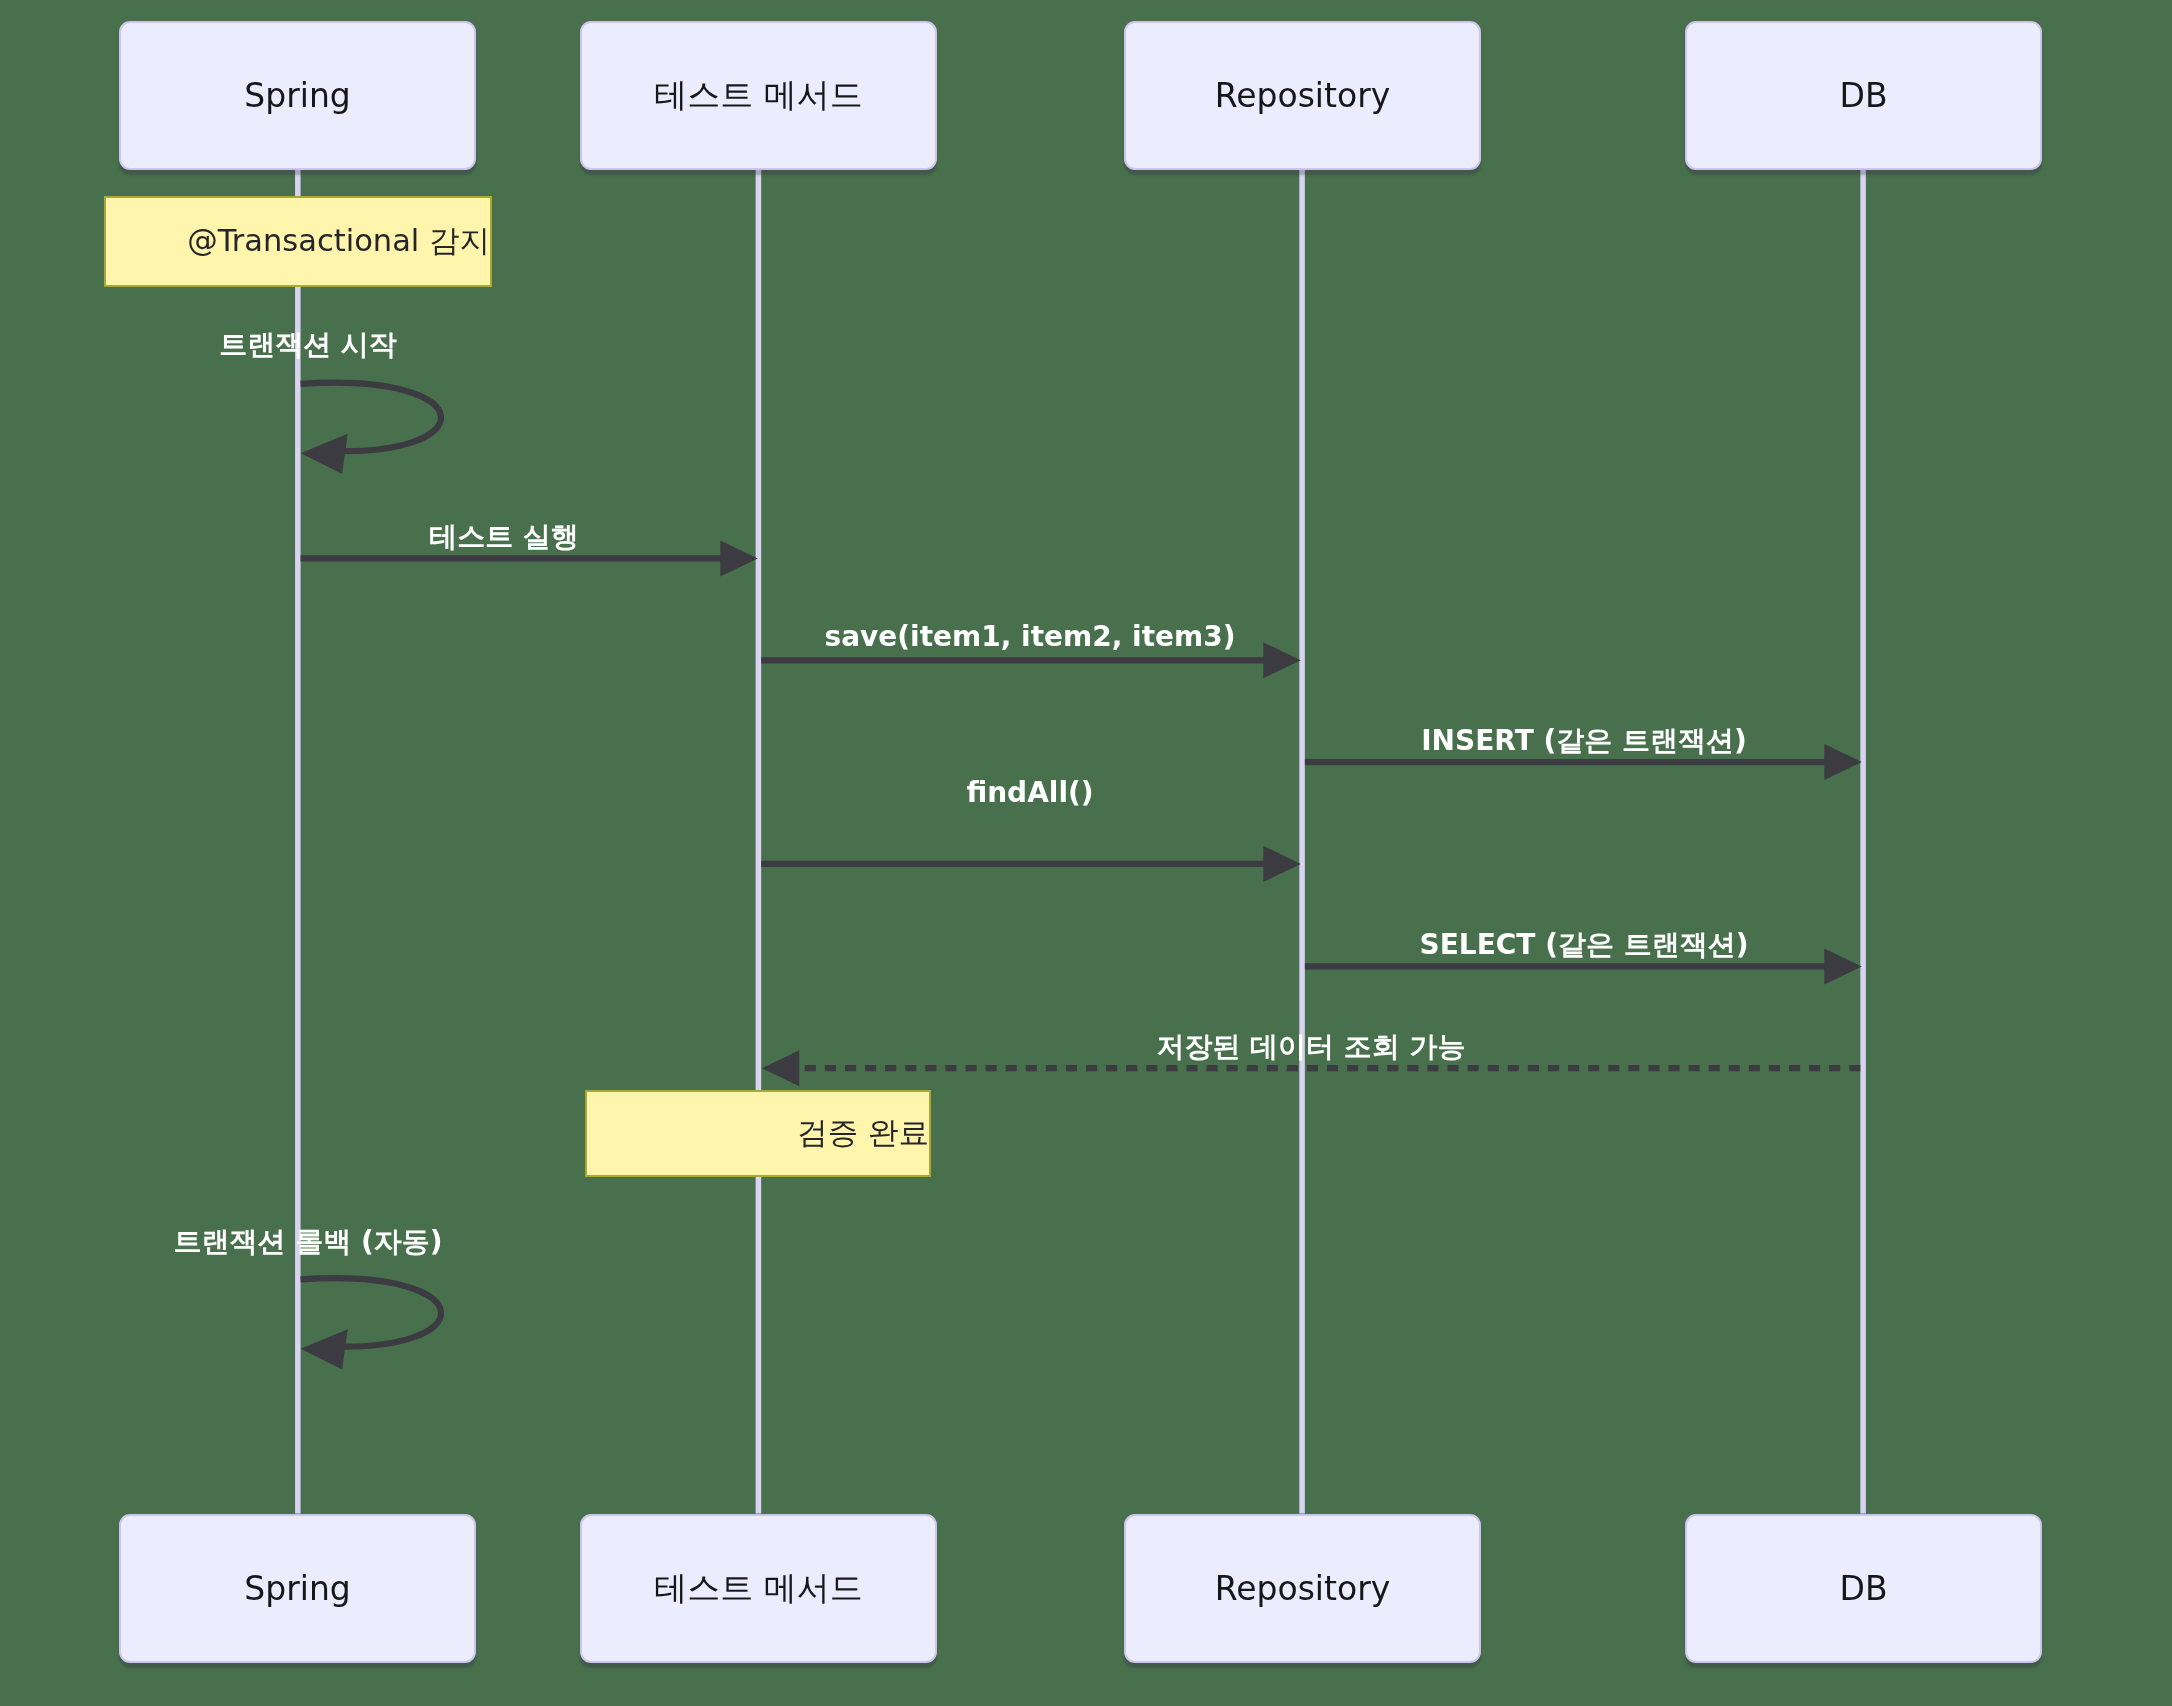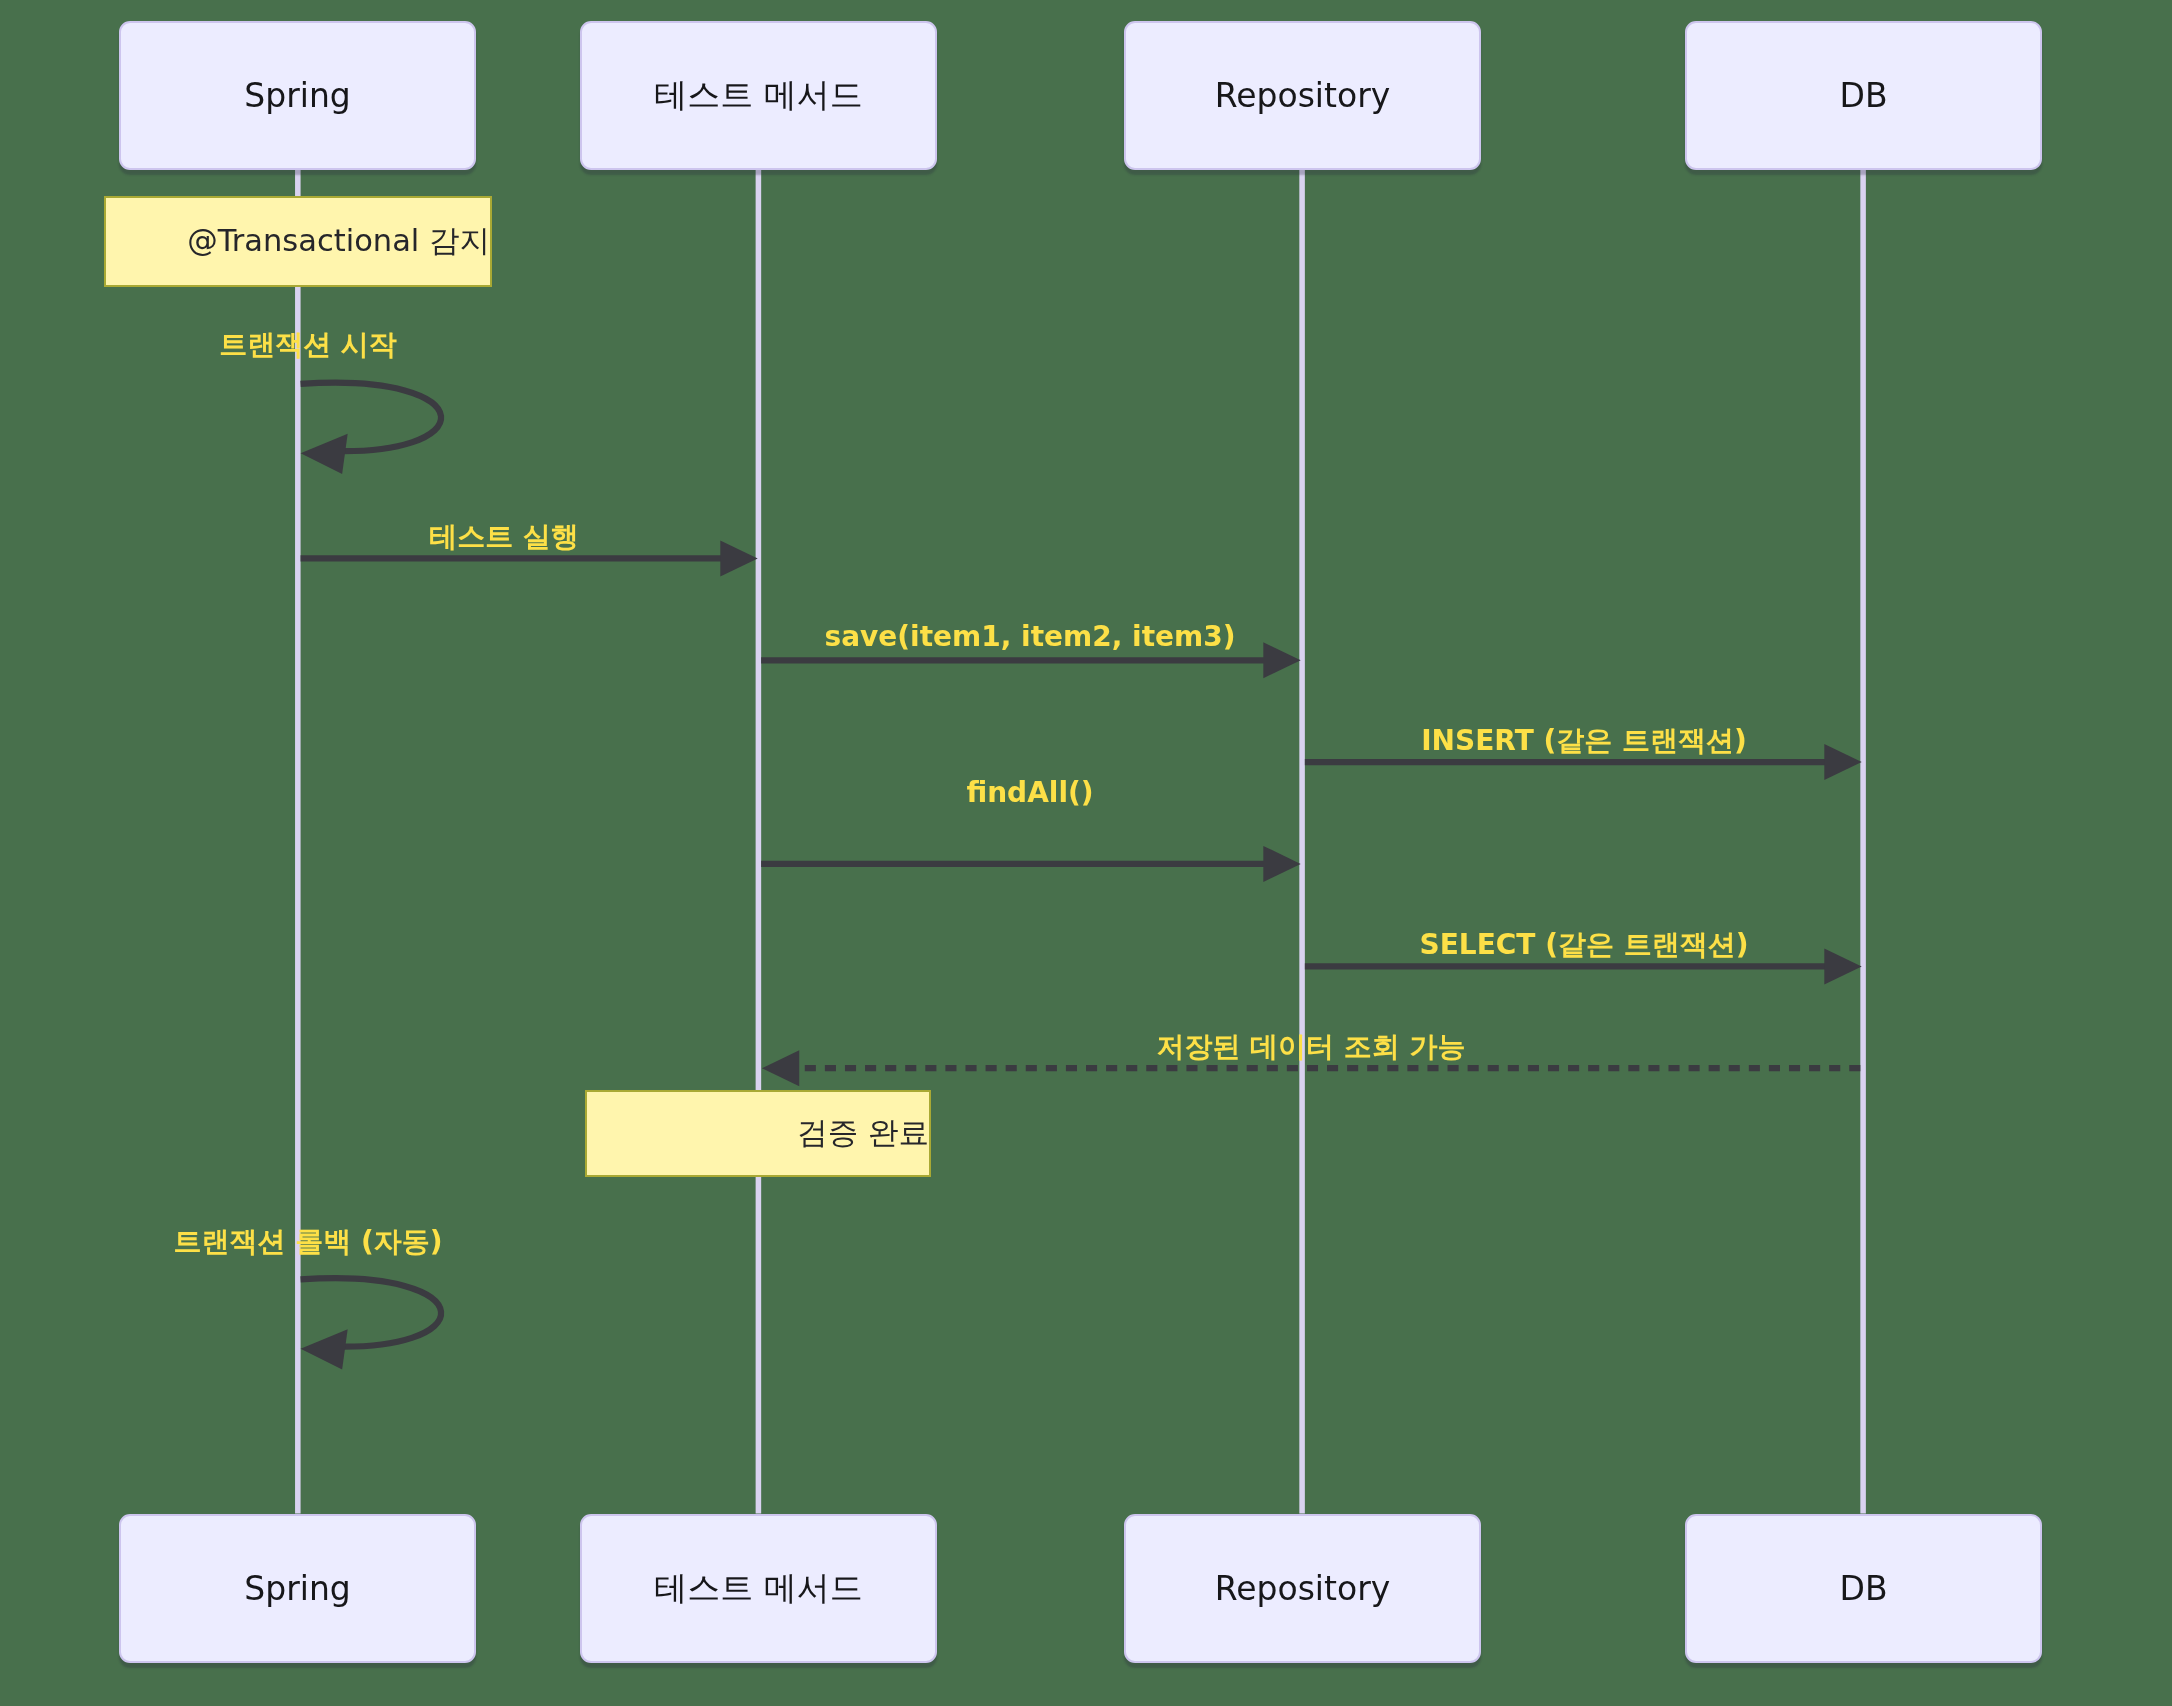--- a/index.html
+++ b/index.html
@@ -20,21 +20,21 @@
     box-shadow:0 4.2px 2.1px rgba(40,40,60,0.28);
   }
   .note{
     position:absolute;box-sizing:border-box;
     background:#fff5ad;border:2.8px solid #a9a934;
     display:flex;align-items:center;justify-content:flex-end;
     font-size:30.5px;color:#26262a;white-space:nowrap;
   }
   .msg{
     position:absolute;transform:translateX(-50%);
-    white-space:nowrap;font-size:28px;font-weight:600;color:#fde047;
+    white-space:nowrap;font-size:28px;font-weight:600;color:#ffffff;
   }
 </style>
 </head>
 <body>
 
 <div class="canvas">
 
   <svg class="layer" viewBox="0 0 3136 2464">
 
     <line x1="430" y1="245" x2="430" y2="2185" stroke="#d9d2f0" stroke-width="8"></line>

